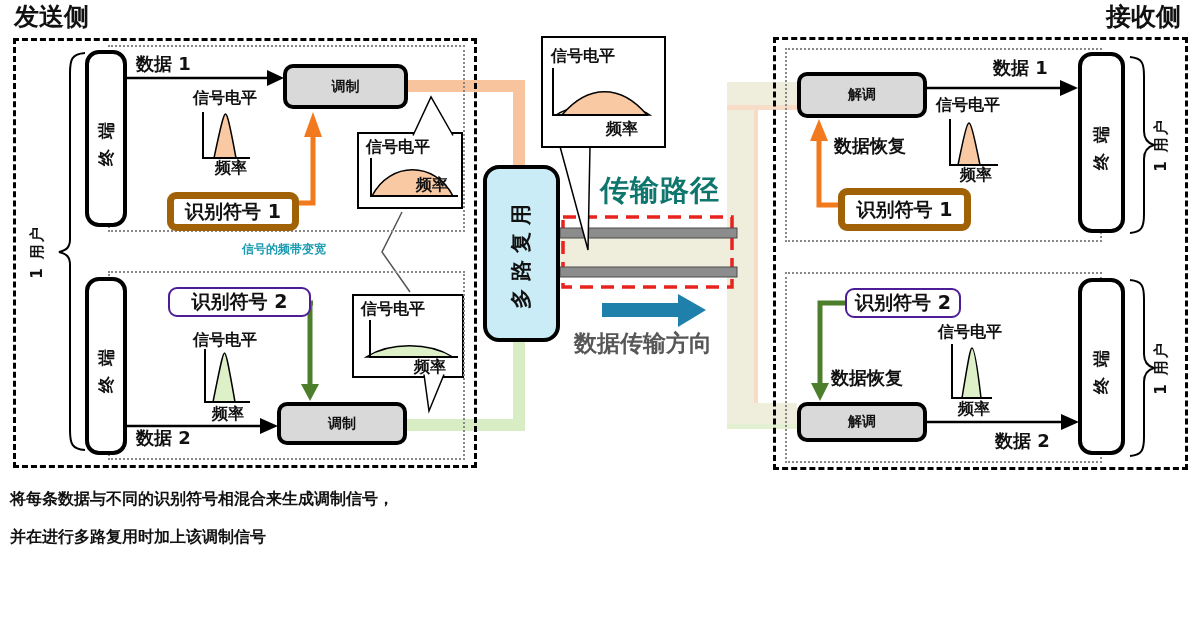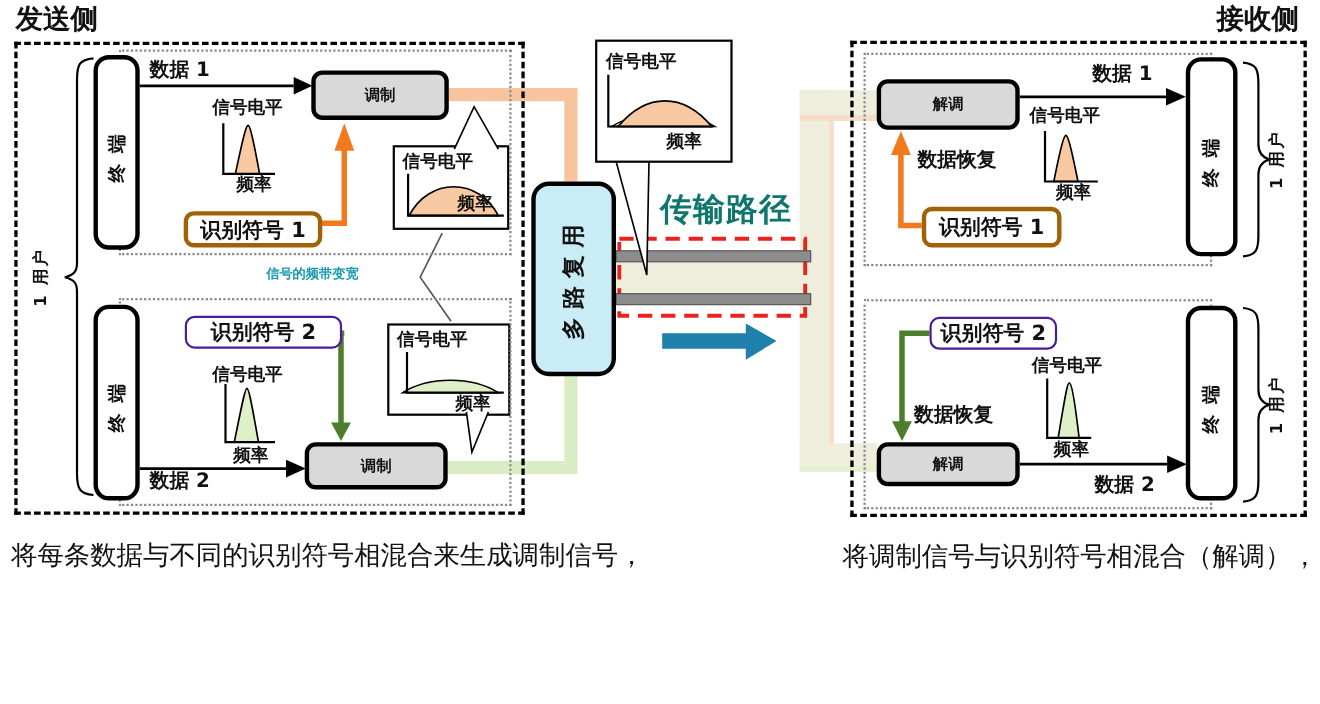--- a/index.html
+++ b/index.html
@@ -10,23 +10,23 @@
   .vtext{position:absolute;white-space:nowrap;font-weight:bold;color:#111;z-index:5;
          transform:translate(-50%,-50%) rotate(-90deg)}
   .dashedbox{position:absolute;border:3px dashed #000;z-index:3;background:transparent}
   .dottedbox{position:absolute;border:2px dotted #888;z-index:2;background:transparent}
   .terminal{position:absolute;background:#fff;border:4px solid #000;border-radius:14px;z-index:4}
   .graybox{position:absolute;background:#D9D9D9;border:4px solid #000;border-radius:10px;z-index:4;
            display:flex;align-items:center;justify-content:center;font-weight:bold;font-size:14px;color:#111}
   .muxbox{position:absolute;background:#C9ECF6;border:4px solid #000;border-radius:16px;z-index:4}
   .idbox{position:absolute;background:#fff;border-radius:9px;z-index:4;
          display:flex;align-items:center;justify-content:center;font-weight:bold;font-size:19px;color:#111}
-  .idbox.orange{border:4px solid #a16207}
+  .idbox.orange{border:7px solid #a16207}
   .idbox.green{border:2px solid #4c1d95}
-  .caption{position:absolute;font-weight:normal;font-size:24px;color:#111;white-space:nowrap;z-index:5}
+  .caption{position:absolute;font-weight:bold;font-size:16px;color:#111;white-space:nowrap;z-index:5}
 </style>
 </head>
 <body>
 
 <div class="stage">
 
   <svg class="layer" width="1200" height="640" viewBox="0 0 1200 640">
 
     <g>
       <rect x="560" y="238" width="196" height="29" fill="#EFEDDB"></rect>
@@ -181,21 +181,22 @@
   <div class="lbl" style="left:215px;top:159px;font-size:16px">频率</div>
   <div class="lbl" style="left:212px;top:405px;font-size:16px">频率</div>
   <div class="lbl" style="left:416px;top:176px;font-size:16px">频率</div>
   <div class="lbl" style="left:414px;top:358px;font-size:16px">频率</div>
   <div class="lbl" style="left:606px;top:120px;font-size:16px">频率</div>
   <div class="lbl" style="left:960px;top:166px;font-size:16px">频率</div>
   <div class="lbl" style="left:958px;top:400px;font-size:16px">频率</div>
 
   <div class="lbl" style="left:242px;top:243px;font-size:12px;color:#1A9AB0">信号的频带变宽</div>
   <div class="lbl" style="left:600px;top:174px;font-size:29px;color:#0f766e;letter-spacing:1px">传输路径</div>
+  <div class="lbl" style="left:574px;top:330px;font-size:23px;color:#575757">数据传输方向</div>
 
   <div class="vtext" style="left:37px;top:252px;font-size:15px;letter-spacing:2px">1 用户</div>
   <div class="vtext" style="left:1161px;top:145px;font-size:15px;letter-spacing:2px">1 用户</div>
   <div class="vtext" style="left:1161px;top:368px;font-size:15px;letter-spacing:2px">1 用户</div>
 
   <div class="caption" style="left:10px;top:489px">将每条数据与不同的识别符号相混合来生成调制信号，</div>
-  <div class="caption" style="left:766px;top:490px">将调制信号与识别符号相混合（解调），</div>
+  <div class="caption" style="left:10px;top:527px">并在进行多路复用时加上该调制信号</div>
 
 </div>
 
 </body></html>

